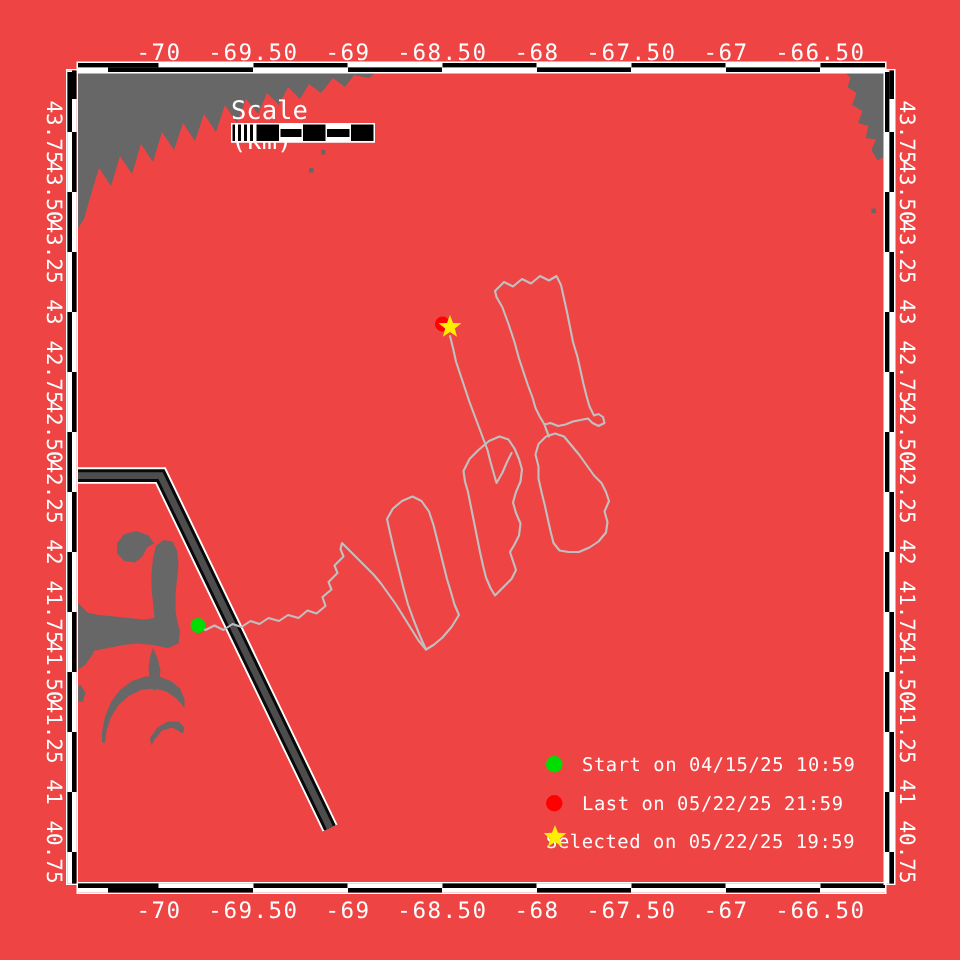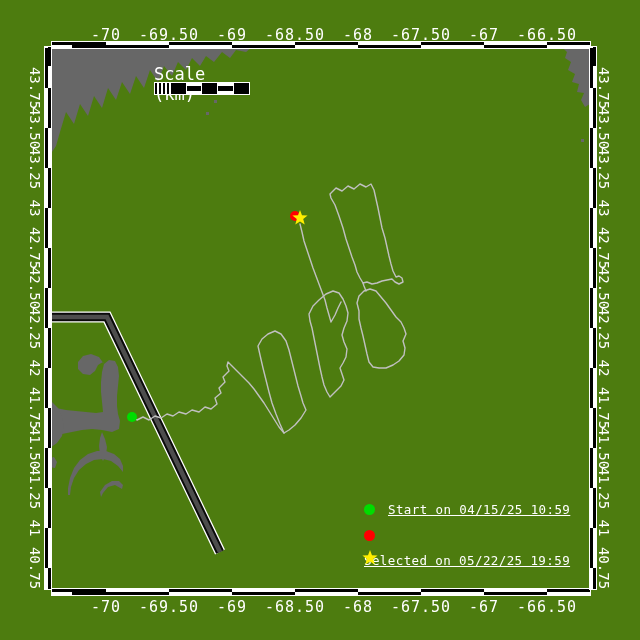--- a/index.html
+++ b/index.html
@@ -1,16 +1,16 @@
 <!DOCTYPE html>
 <html><head>
 <meta charset="utf-8">
 <style>
   html,body{margin:0;padding:0;background:#000;}
-  #screen{position:relative;width:640px;height:640px;background:#4d7c0f;overflow:hidden;
+  #screen{position:relative;width:640px;height:640px;background:#ef4444;overflow:hidden;
           font-family:"DejaVu Sans Mono", monospace;}
   svg{position:absolute;left:0;top:0;}
   
   .band-h{position:absolute;left:52px;width:538px;height:6px;outline:1px solid #fff;}
   .band-h .r{position:absolute;left:0;right:0;height:3px;
              background:repeating-linear-gradient(90deg,#000 0 63px,#fff 63px 126px);}
   .band-h .r1{top:0;background-position:-9px 0;}
   .band-h .r2{top:3px;background-position:54px 0;}
   #band-top{top:42px;} #band-bottom{top:589px;}
   .band-v{position:absolute;top:47px;height:542px;width:6px;outline:1px solid #fff;}
@@ -31,21 +31,21 @@
   #scalebar .seg{flex:1;height:100%;}
   .seg-hatch{background:repeating-linear-gradient(90deg,#000 0 2px,#fff 2px 4px);}
   .seg-black{background:#000;}
   .seg-stripe{background:linear-gradient(180deg,#fff 0 3px,#000 3px 8px,#fff 8px 11px);}
   #scalebar-ticks{position:absolute;left:150px;top:106px;width:110px;text-align:center;
                   color:#fff;font-size:11.5px;letter-spacing:0.5px;}
   
   .legend-row{position:absolute;left:364px;height:16px;display:flex;align-items:center;}
   .legend-marker{width:11px;height:11px;border-radius:50%;margin-right:13px;flex:none;}
   .legend-star{width:18px;height:18px;margin:-3px 9px -3px -3px;flex:none;}
-  .legend-label{color:#fff;font-size:12.5px;white-space:nowrap;letter-spacing:0.4px;text-decoration:underline;}
+  .legend-label{color:#fff;font-size:12.5px;white-space:nowrap;letter-spacing:0.4px;}
 </style>
 </head>
 <body>
 
 <div id="screen">
 
   <svg id="map-svg" width="640" height="640" viewBox="0 0 640 640">
       <defs>
         <clipPath id="mapclip">
           <rect x="52" y="47" width="538" height="542"></rect>
@@ -152,20 +152,21 @@
     <div class="seg seg-stripe"></div>
     <div class="seg seg-black"></div>
   </div>
 
   <div class="legend-row" style="top:501px">
     <span class="legend-marker" id="lm-start" style="background: rgb(0, 221, 0);"></span>
     <span class="legend-label">Start on 04/15/25 10:59</span>
   </div>
   <div class="legend-row" style="top:527px">
     <span class="legend-marker" id="lm-last" style="background: rgb(255, 0, 0);"></span>
+    <span class="legend-label">Last on 05/22/25 21:59</span>
   </div>
   <div class="legend-row" style="top:552px">
     <svg class="legend-star" viewBox="0 0 18 18">
         <path id="lm-star" d="M9.0 1.0L11.0 6.2L16.6 6.5L12.2 10.1L13.7 15.5L9.0 12.4L4.3 15.5L5.8 10.1L1.4 6.5L7.0 6.2Z" fill="#ffee00"></path>
       </svg>
     <span class="legend-label">Selected on 05/22/25 19:59</span>
   </div>
 </div>
 
 </body></html>

